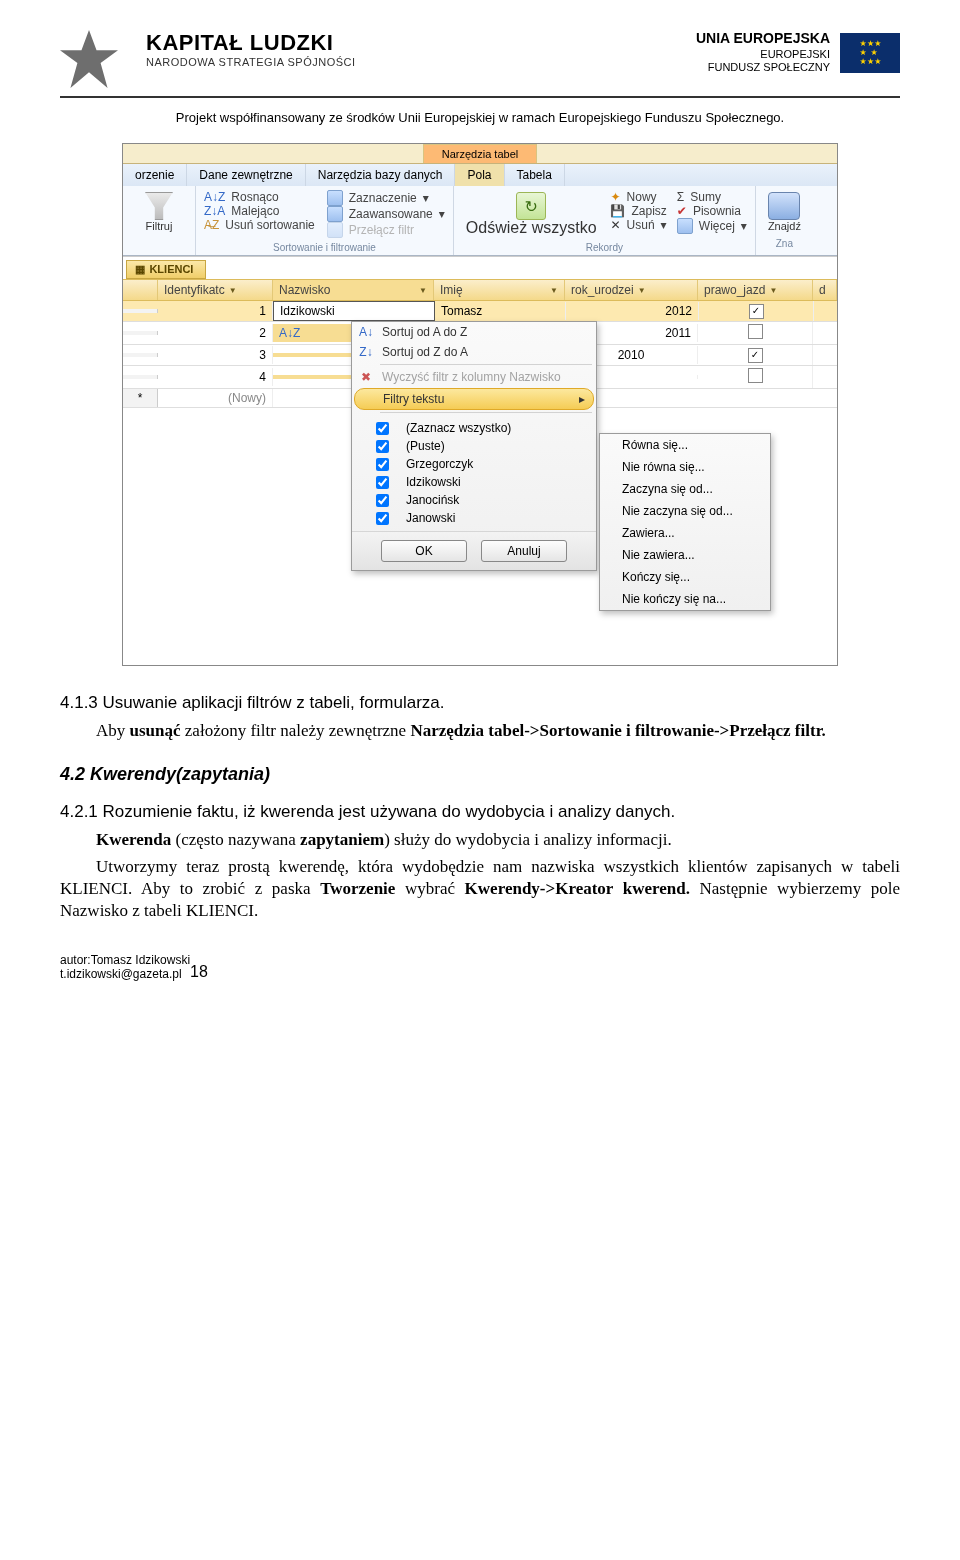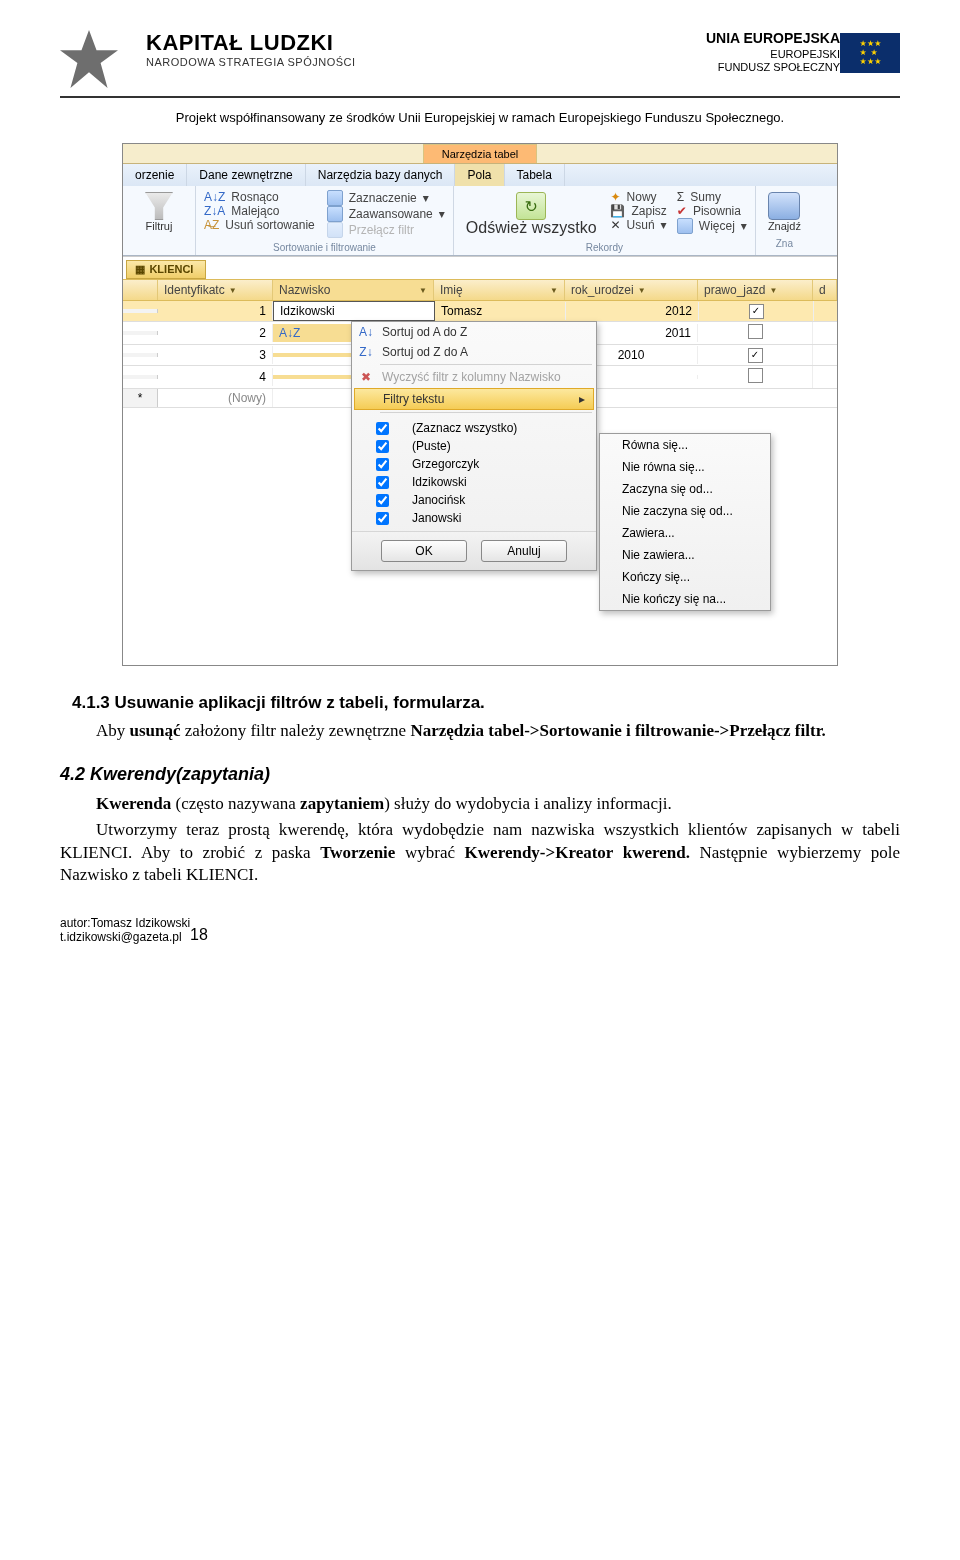--- a/index.html
+++ b/index.html
@@ -3,21 +3,21 @@
 <meta charset="utf-8">
 <style>
 body{margin:0;background:#fff;font-family:Arial,Helvetica,sans-serif;color:#000;width:960px}
 .page{padding:30px 60px 30px 60px;position:relative}
 .header-row{display:flex;justify-content:space-between;align-items:flex-start;margin-bottom:8px}
 .kl-logo{display:flex;gap:28px;align-items:flex-start}
 .kl-star{width:58px;height:58px;background:#555;clip-path:polygon(50% 0,63% 35%,100% 35%,70% 57%,82% 100%,50% 73%,18% 100%,30% 57%,0 35%,37% 35%);opacity:.85}
 .kl-text{display:flex;flex-direction:column}
 .kl-title{font-size:22px;font-weight:700;letter-spacing:.5px;font-family:"Arial Narrow",Arial}
 .kl-sub{font-size:11px;letter-spacing:.5px;color:#333}
-.eu-block{display:flex;align-items:center;gap:0}
+.eu-block{display:flex;align-items:center;gap:10px}
 .eu-text{text-align:right;font-size:11px;line-height:1.25}
 .eu-text b{font-size:14px}
 .eu-flag{width:60px;height:40px;background:#0b2e6b;display:flex;align-items:center;justify-content:center}
 .eu-stars{color:#ffd200;font-size:8px;letter-spacing:-1px}
 .divider{border-top:2px solid #333;margin:6px 0 12px}
 .project-line{text-align:center;font-size:13px;margin:10px 0 18px}
 
 .shot{border:1px solid #888;margin:0 auto 26px;width:714px;font-size:12px;font-family:"Segoe UI",Tahoma,Arial}
 .tabs-context{background:#f6edcc;display:flex;justify-content:center;border-bottom:1px solid #c7b37a}
 .tabs-context .yellow{background:#fdba74;padding:3px 18px;font-size:11px;border:1px solid #d9c480;border-bottom:none}
@@ -40,33 +40,33 @@
 .c-id{width:102px}.c-name{width:148px;background:#f7dd93}.c-imie{width:118px}.c-rok{width:120px}.c-prawo{width:102px}.c-rest{flex:1}
 .grid-row{display:flex;border-bottom:1px solid #dedede;align-items:center}
 .grid-row .cell{padding:2px 6px;border-right:1px solid #eee}
 .grid-row.sel{background:#fde9b0}
 .grid-row .rowhdr{width:22px;text-align:center;background:#f3f3f3;border-right:1px solid #ccc}
 .checkbox{width:13px;height:13px;border:1px solid #888;display:inline-block;background:#fff;text-align:center;font-size:10px;line-height:11px}
 .ctx-menu{position:absolute;left:228px;top:64px;width:244px;background:linear-gradient(#fafafa,#f0f0f0);border:1px solid #9b9b9b;box-shadow:2px 3px 6px rgba(0,0,0,.25)}
 .ctx-item{display:flex;align-items:center;gap:8px;padding:3px 8px 3px 30px;font-size:12px;color:#333;position:relative}
 .ctx-item.dis{color:#a3a3a3}
 .ctx-item .lead{position:absolute;left:6px;width:16px;text-align:center}
-.ctx-item.hl{background:linear-gradient(#fce89e,#f5cc55);border:1px solid #dfa928;border-radius:0;margin:1px 2px;padding-left:28px}
+.ctx-item.hl{background:linear-gradient(#fce89e,#f5cc55);border:1px solid #dfa928;border-radius:10px;margin:1px 2px;padding-left:28px}
 .ctx-sep{height:1px;background:#d2d2d2;margin:2px 4px 2px 28px}
-.ctx-check{display:flex;align-items:center;gap:23px;padding:2px 8px 2px 24px;font-size:12px}
+.ctx-check{display:flex;align-items:center;gap:17px;padding:2px 8px 2px 24px;font-size:12px}
 .ctx-check input{margin:0}
 .ctx-btns{display:flex;gap:14px;justify-content:center;padding:8px;border-top:1px solid #d6d6d6;background:linear-gradient(#f3f3f3,#e3e3e3)}
 .ctx-btns button{width:86px;height:22px;background:linear-gradient(#fdfdfd,#e5e5e5);border:1px solid #888;border-radius:3px;font-size:12px}
 .submenu{position:absolute;left:476px;top:176px;width:170px;background:linear-gradient(#fafafa,#f0f0f0);border:1px solid #9b9b9b;box-shadow:2px 3px 6px rgba(0,0,0,.25)}
 .sm-item{padding:4px 10px 4px 22px;font-size:12px}
 .table-area{position:relative;height:408px;border-top:1px solid #ccc}
 
 .body-text{font-family:"Times New Roman",serif;font-size:17px;line-height:1.32}
 .h3{font-family:Arial,sans-serif;font-weight:700;font-style:italic;font-size:18px;margin:20px 0 6px}
-.h4{font-family:Arial,sans-serif;font-weight:700;font-size:17px;margin:14px 12px 6px}
+.h4{font-family:Arial,sans-serif;font-weight:400;font-size:17px;margin:14px 0 6px}
 .para{margin:4px 0;text-align:justify}
 .para .indent{display:inline-block;width:36px}
 .footer{display:flex;align-items:flex-end;font-size:12px;margin-top:30px}
 </style>
 </head>
 <body>
 
 <div class="page">
   <div class="header-row">
     <div class="kl-logo">
@@ -305,20 +305,21 @@
         <div class="sm-item">Nie kończy się na...</div>
       </div>
     </div>
   </div>
 
   <div class="body-text">
     <div class="h4">4.1.3 Usuwanie aplikacji filtrów z tabeli, formularza.</div>
     <p class="para"><span class="indent"></span><span>Aby </span><b>usunąć</b><span> założony filtr należy zewnętrzne </span><b>Narzędzia tabel-&gt;Sortowanie i filtrowanie-&gt;Przełącz filtr.</b></p>
 
     <div class="h3">4.2 Kwerendy(zapytania)</div>
+    <div class="h4">4.2.1 Rozumienie faktu, iż kwerenda jest używana do wydobycia i analizy danych.</div>
     <p class="para"><span class="indent"></span><b>Kwerenda</b><span> (często nazywana </span><b>zapytaniem</b><span>) służy do wydobycia i analizy informacji.</span></p>
 
     <p class="para"><span class="indent"></span><span>Utworzymy teraz prostą kwerendę, która wydobędzie nam nazwiska wszystkich klientów zapisanych w tabeli KLIENCI. Aby to zrobić z paska </span><b>Tworzenie</b><span> wybrać </span><b>Kwerendy-&gt;Kreator kwerend.</b><span> Następnie wybierzemy pole Nazwisko z tabeli KLIENCI.</span></p>
   </div>
 
   <div class="footer">
     <div>
       <div>autor:Tomasz Idzikowski</div>
       <div>t.idzikowski@gazeta.pl</div>
     </div>

